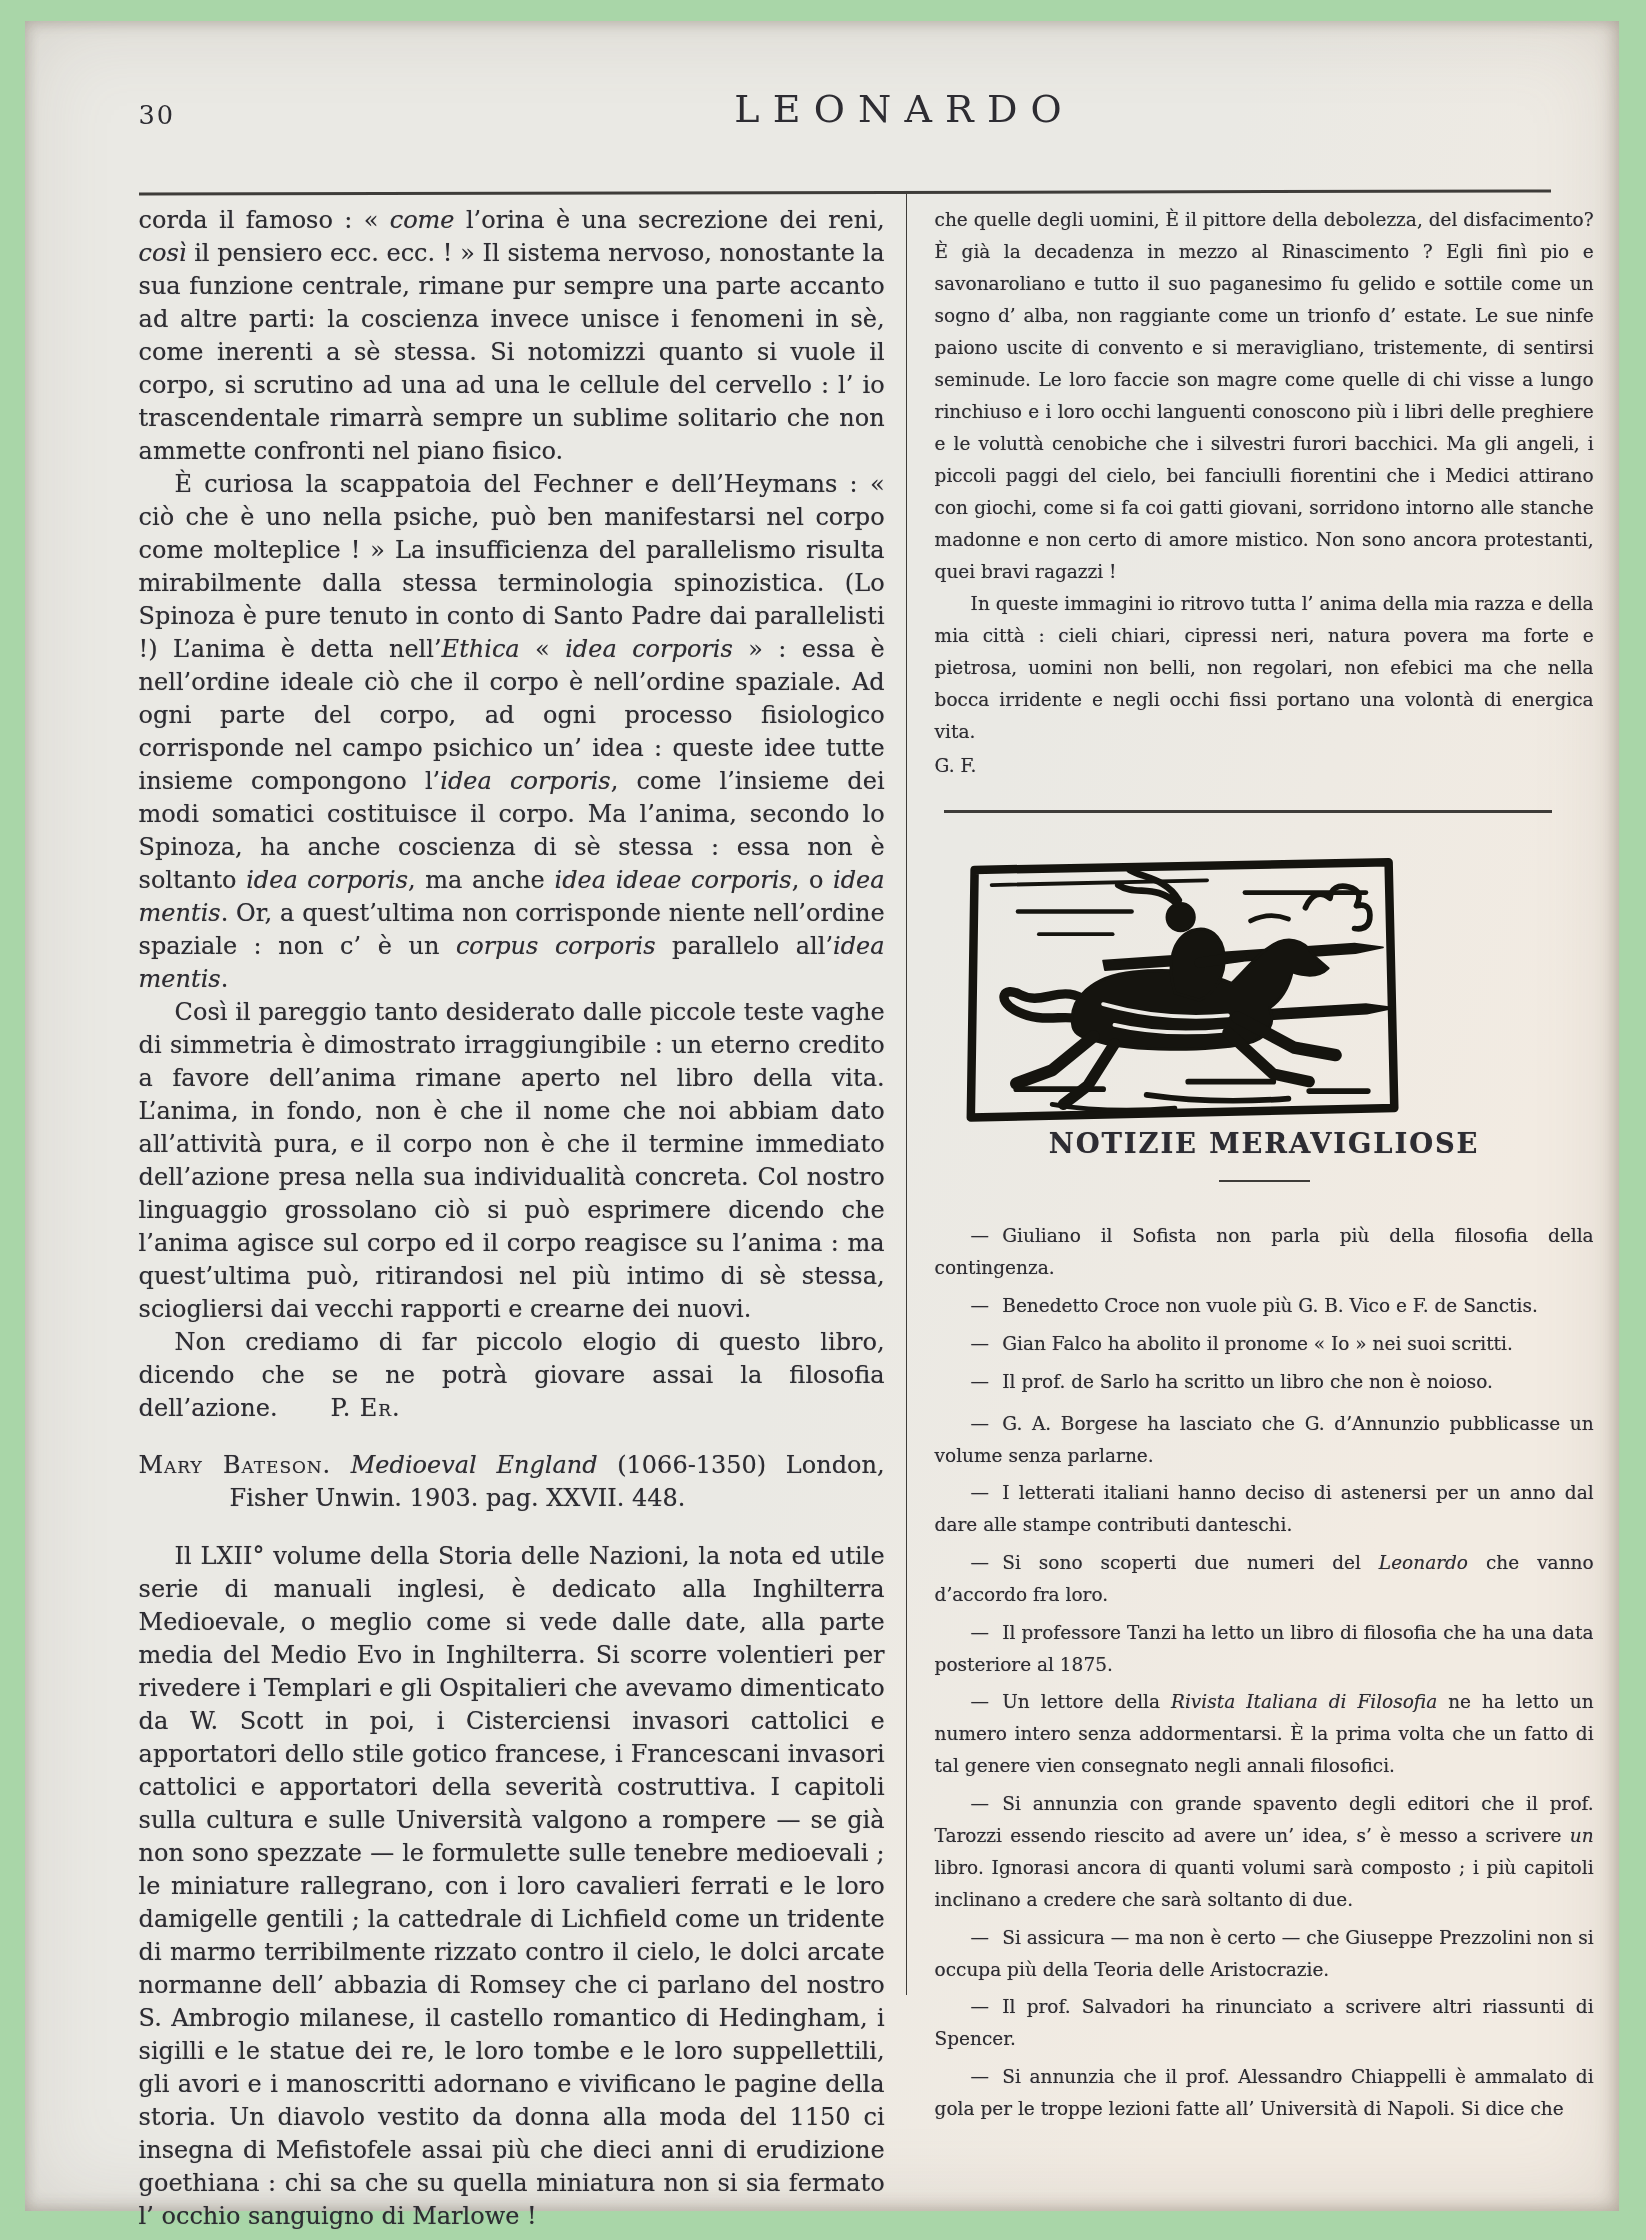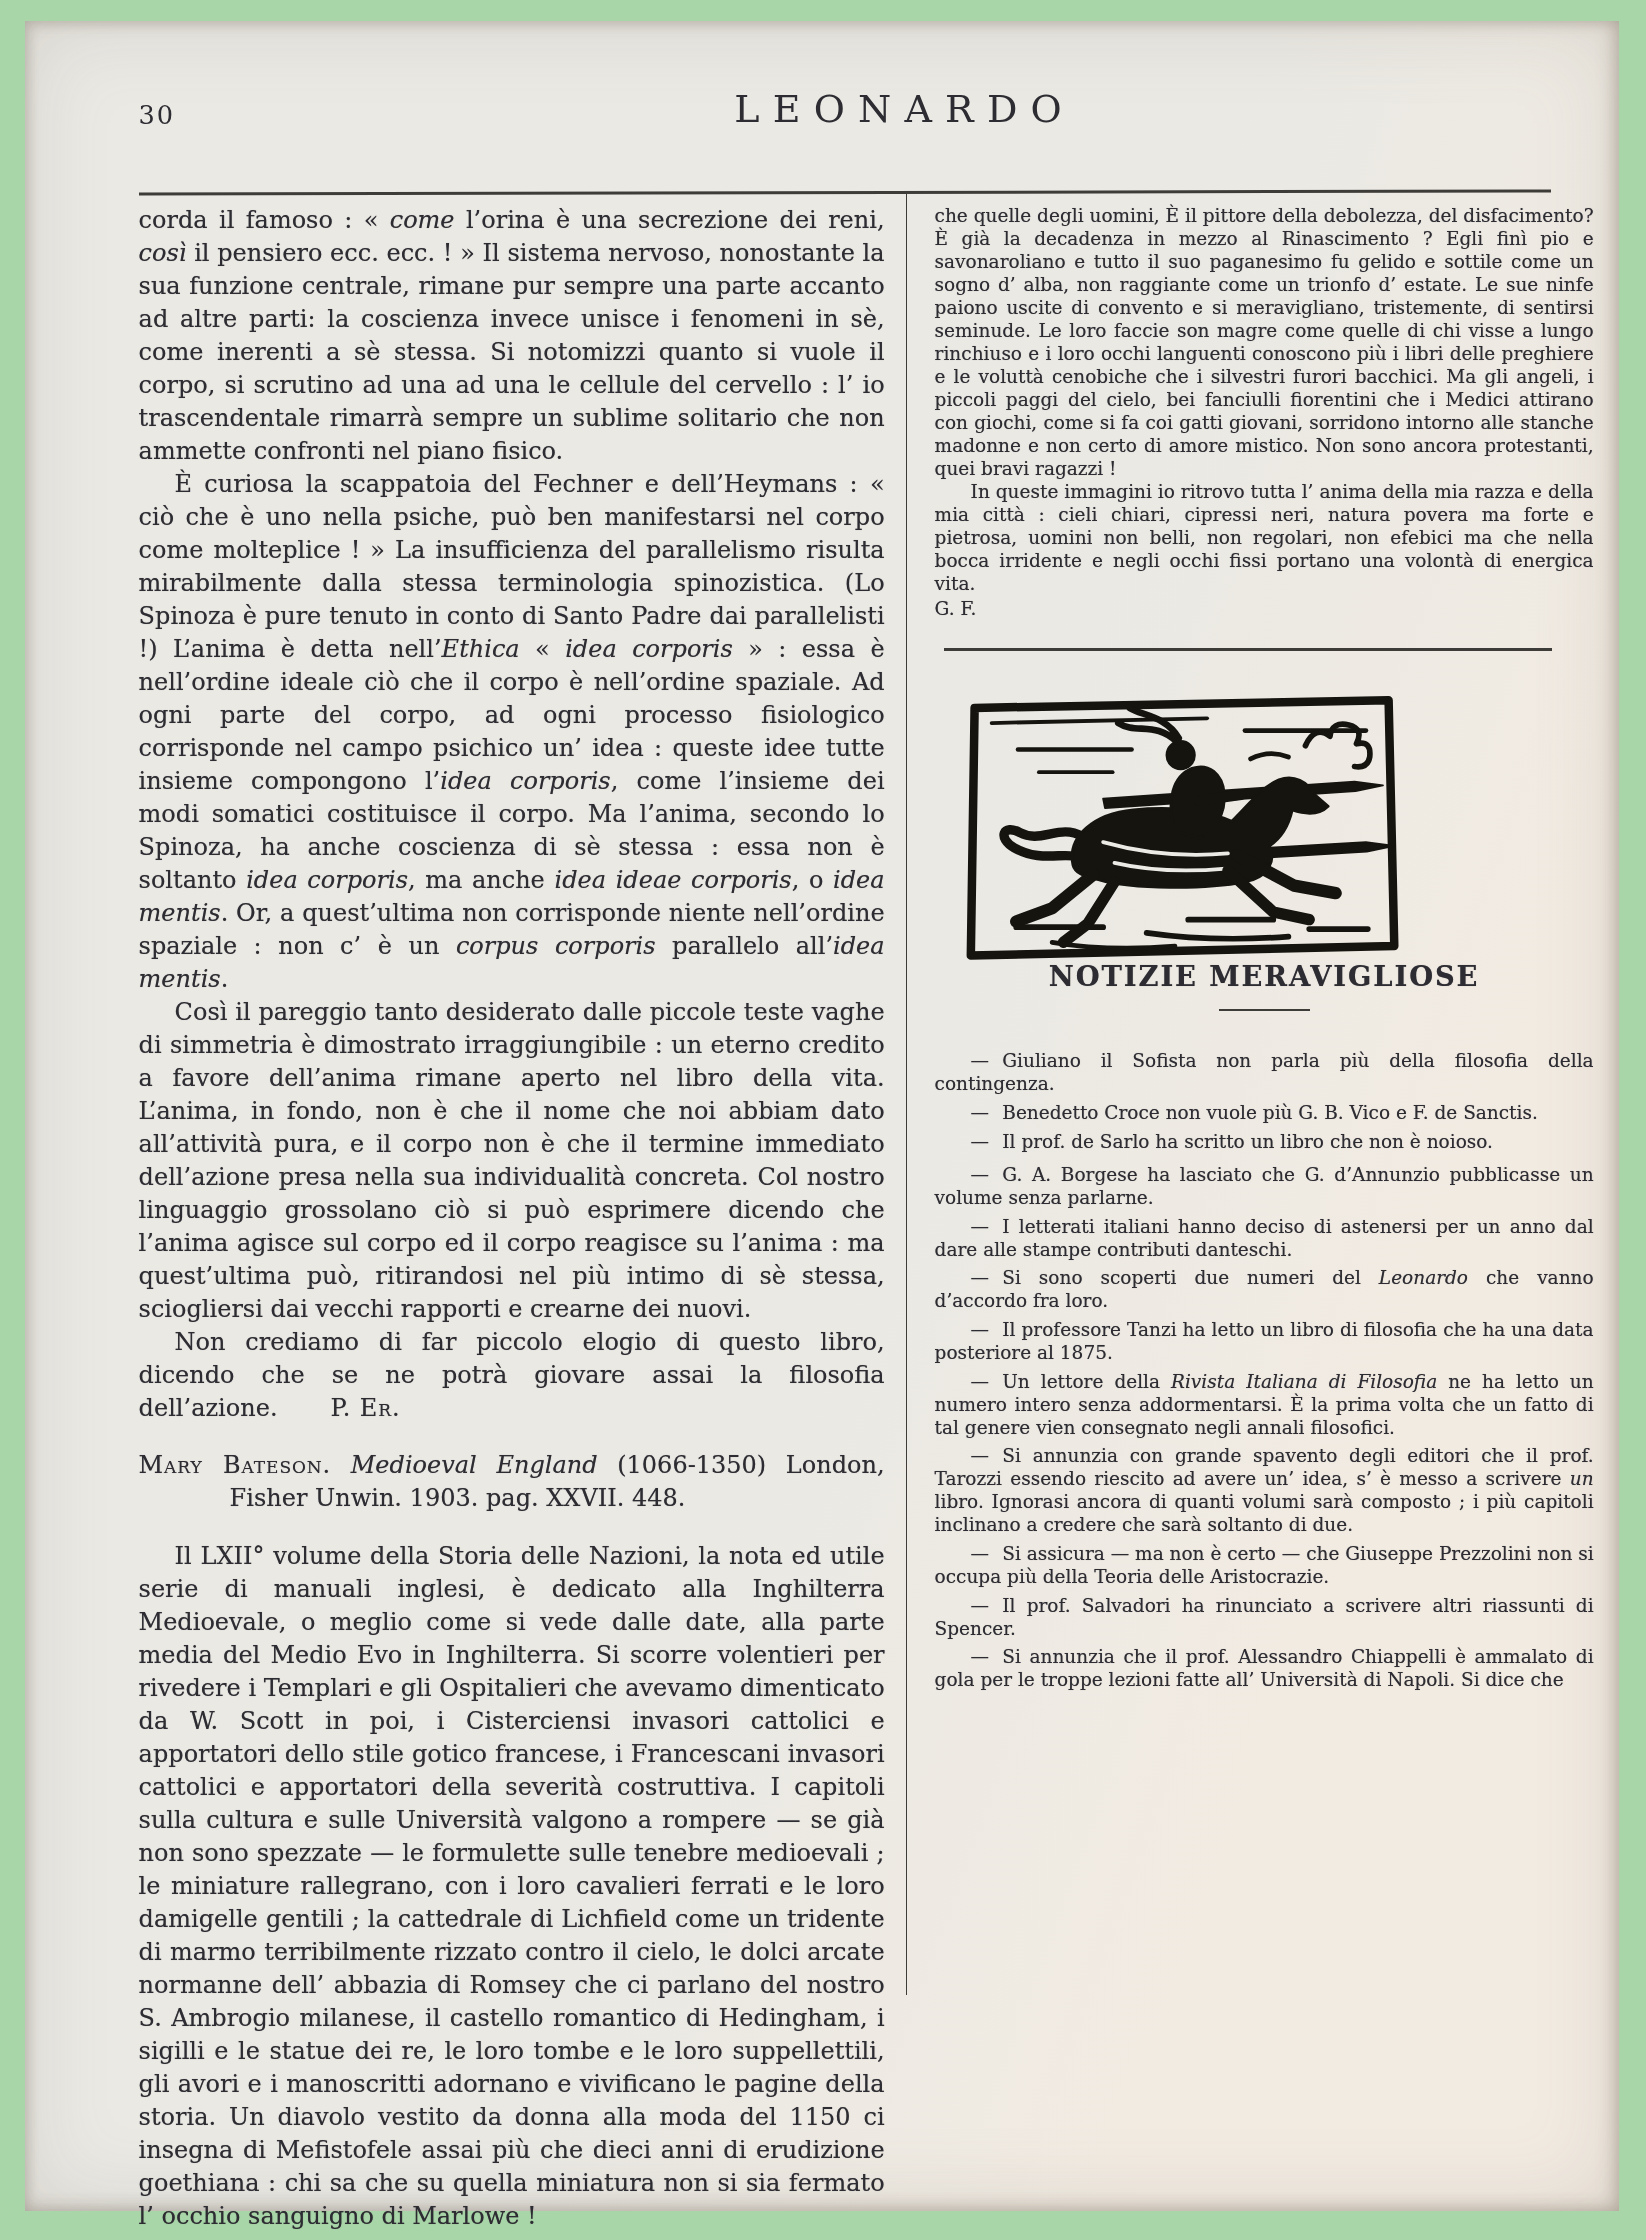--- a/index.html
+++ b/index.html
@@ -13,21 +13,21 @@
     background:linear-gradient(110deg,var(--paper,#eae9e4) 0%,var(--paper,#eae9e4) 52%,var(--paper-warm,#f2ebe2) 80%,var(--paper-warm,#f2ebe2) 100%);
     box-shadow:inset 0 0 85px rgba(115,105,88,.18), inset -5.7px 0 17px rgba(110,100,85,.25), inset 0 -4.7px 15px rgba(110,100,85,.16), inset 3.8px 2.8px 11.4px rgba(110,100,85,.12);
     color:var(--ink,#2d2c32);
   }
   .pagenum{position:absolute;left:114px;top:79px;font-size:25.6px;letter-spacing:1.9px;}
   .masthead{position:absolute;left:880px;top:66px;transform:translateX(-50%);font-size:38px;letter-spacing:13.2px;white-space:nowrap;}
   .header-rule{position:absolute;left:114px;top:170px;width:1412px;height:2.8px;background:var(--rule,#3e3c39);transform:rotate(-.12deg);}
   .divider{position:absolute;left:881px;top:172px;width:1.9px;height:1802px;background:var(--rule,#3e3c39);}
   .col{position:absolute;top:183px;text-align:justify;text-shadow:0 0 0.7px rgba(45,44,50,.55);}
   .col-left{left:114px;width:746px;font-size:24px;line-height:33px;}
-  .col-right{left:910px;width:659px;font-size:18.5px;line-height:23px;}
+  .col-right{left:910px;width:659px;font-size:18.5px;line-height:32px;}
   p{margin:0;}
   p.ind{text-indent:36px;}
   p.entry{padding-left:91px;text-indent:-91px;}
   p.news{text-indent:36px;}
   .it{font-style:italic;}
   .sc{font-variant:small-caps;letter-spacing:0.9px;}
   .dash{margin-right:13.2px;}
   .sig{text-align:left;}
   .sig-inline{margin-left:53px;font-variant:small-caps;letter-spacing:0.9px;}
   .colrule{width:608px;height:2.8px;background:var(--rule,#3e3c39);margin-left:9.5px;}
@@ -85,20 +85,21 @@
         <path d="M252 118 L296 112" stroke-width="11"></path>
         <path d="M58 252 H150 M196 258 q70 10 150 4 M240 244 H330 M368 254 H430" stroke-width="6"></path>
         <path d="M96 268 q60 10 130 4" stroke-width="5"></path>
       </g>
     </svg>
   </figure>
       <h2 class="notizie" style="">NOTIZIE MERAVIGLIOSE</h2>
       <div class="heading-rule" style="margin-top: 21px;"></div>
       <p class="news" style="margin-top: 38px;"><span class="dash ">—</span><span class="">Giuliano il Sofista non parla più della filosofia della contingenza.</span></p>
       <p class="news" style="margin-top: 5.7px;"><span class="dash ">—</span><span class="">Benedetto Croce non vuole più G. B. Vico e F. de Sanctis.</span></p>
+      <p class="news" style="margin-top: 5.7px;"><span class="dash ">—</span><span class="">Gian Falco ha abolito il pronome « Io » nei suoi scritti.</span></p>
       <p class="news" style="margin-top: 5.7px;"><span class="dash ">—</span><span class="">Il prof. de Sarlo ha scritto un libro che non è noioso.</span></p>
       <p class="news" style="margin-top: 10px;"><span class="dash ">—</span><span class="">G. A. Borgese ha lasciato che G. d’Annunzio pubblicasse un volume senza parlarne.</span></p>
       <p class="news" style="margin-top: 5.7px;"><span class="dash ">—</span><span class="">I letterati italiani hanno deciso di astenersi per un anno dal dare alle stampe contributi danteschi.</span></p>
       <p class="news" style="margin-top: 5.7px;"><span class="dash ">—</span><span class="">Si sono scoperti due numeri del </span><span class="it ">Leonardo</span><span class=""> che vanno d’accordo fra loro.</span></p>
       <p class="news" style="margin-top: 5.7px;"><span class="dash ">—</span><span class="">Il professore Tanzi ha letto un libro di filosofia che ha una data posteriore al 1875.</span></p>
       <p class="news" style="margin-top: 5.7px;"><span class="dash ">—</span><span class="">Un lettore della </span><span class="it ">Rivista Italiana di Filosofia</span><span class=""> ne ha letto un numero intero senza addormentarsi. È la prima volta che un fatto di tal genere vien consegnato negli annali filosofici.</span></p>
       <p class="news" style="margin-top: 5.7px;"><span class="dash ">—</span><span class="">Si annunzia con grande spavento degli editori che il prof. Tarozzi essendo riescito ad avere un’ idea, s’ è messo a scrivere </span><span class="it ">un</span><span class=""> libro. Ignorasi ancora di quanti volumi sarà composto ; i più capitoli inclinano a credere che sarà soltanto di due.</span></p>
       <p class="news" style="margin-top: 5.7px;"><span class="dash ">—</span><span class="">Si assicura — ma non è certo — che Giuseppe Prezzolini non si occupa più della Teoria delle Aristocrazie.</span></p>
       <p class="news" style="margin-top: 5.7px;"><span class="dash ">—</span><span class="">Il prof. Salvadori ha rinunciato a scrivere altri riassunti di Spencer.</span></p>
       <p class="news" style="margin-top: 5.7px;"><span class="dash ">—</span><span class="">Si annunzia che il prof. Alessandro Chiappelli è ammalato di gola per le troppe lezioni fatte all’ Università di Napoli. Si dice che</span></p>

